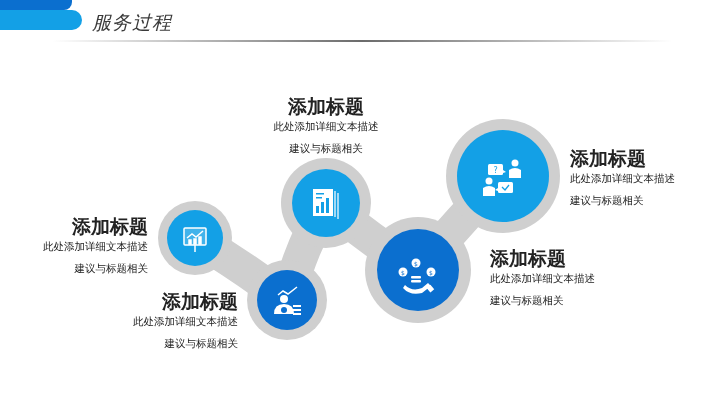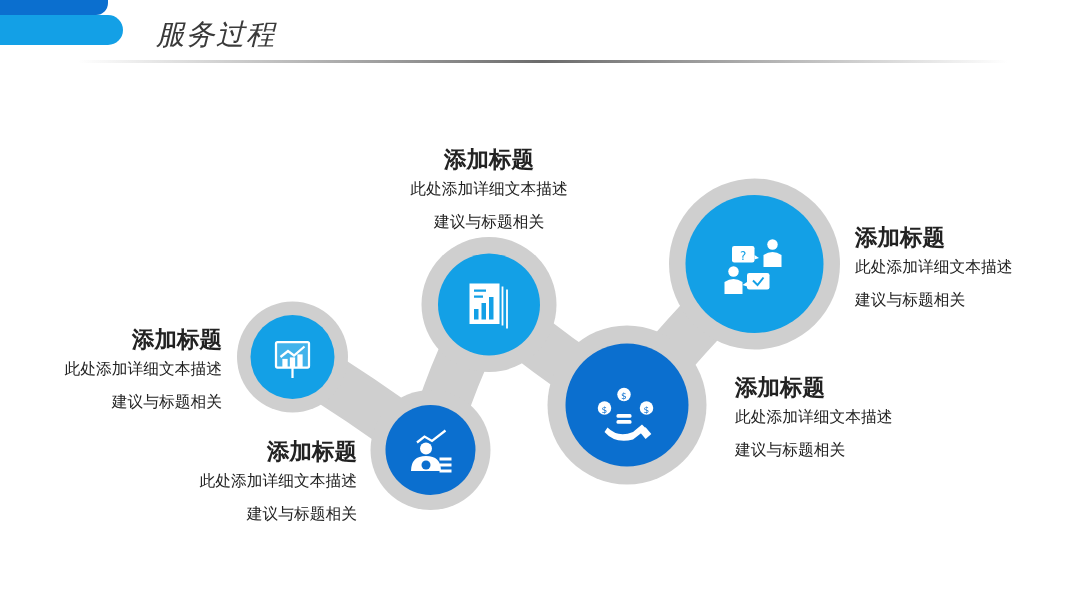--- a/index.html
+++ b/index.html
@@ -1,23 +1,23 @@
 <!DOCTYPE html>
 <html><head>
 <meta charset="utf-8">
 <style>
   html, body { margin:0; padding:0; }
   body { width:720px; height:405px; background:#ffffff; position:relative; overflow:hidden; font-family:"DejaVu Sans", sans-serif; }
   .hdr-bar-top { position:absolute; left:0; top:0; width:72px; height:10px; background:#0b6fcf; border-radius:0 0 8px 0; }
   .hdr-bar-main { position:absolute; left:0; top:10px; width:82px; height:20px; background:#13a0e6; border-radius:0 10px 10px 0; }
-  .page-title { position:absolute; left:104px; top:10px; font-size:19px; font-style:italic; color:#3a3a3a; letter-spacing:1px; }
+  .page-title { position:absolute; left:92px; top:10px; font-size:19px; font-style:italic; color:#3a3a3a; letter-spacing:1px; }
   .title-rule { position:absolute; left:52px; top:40px; width:620px; height:2px; background:linear-gradient(90deg, rgba(0,0,0,0) 0%, #6b6b6b 50%, rgba(0,0,0,0) 100%); }
   svg.diagram { position:absolute; left:0; top:0; }
   .txt { position:absolute; color:#222; }
-  .txt .h { font-size:15px; font-weight:bold; margin-bottom:6px; line-height:16px; }
+  .txt .h { font-size:19px; font-weight:bold; margin-bottom:6px; line-height:16px; }
   .txt .d { font-size:10.5px; line-height:22px;font-family:Liberation Serif, serif; }
   .right { text-align:right; }
   .center { text-align:center; }
   .left { text-align:left; }
 </style>
 </head>
 <body>
 
 <div class="hdr-bar-top"></div>
 <div class="hdr-bar-main"></div>

